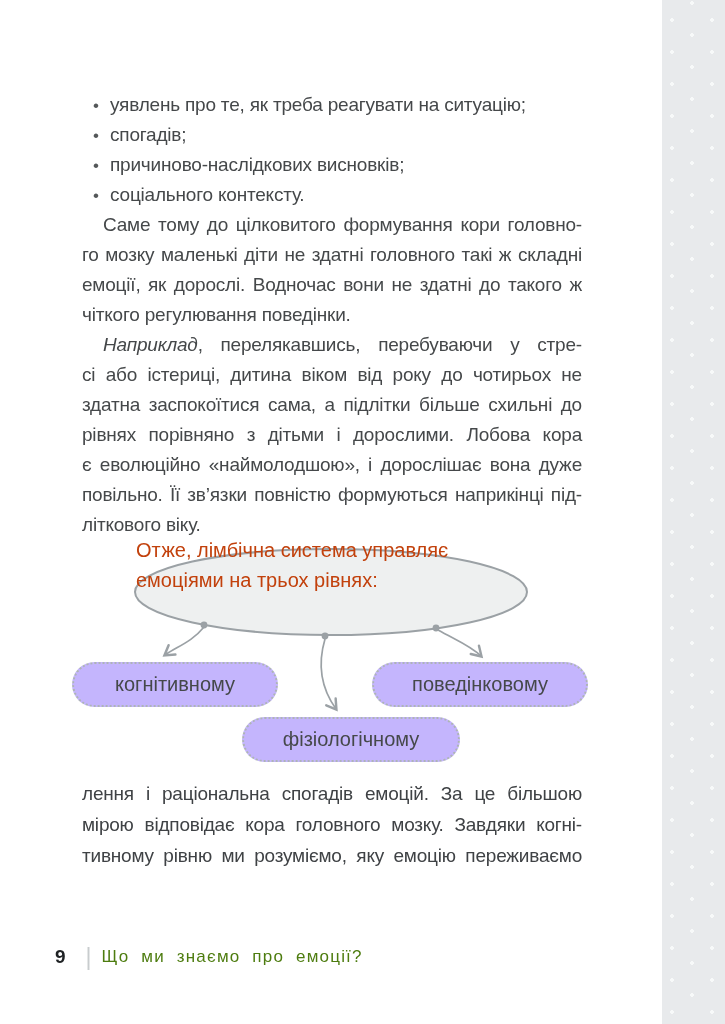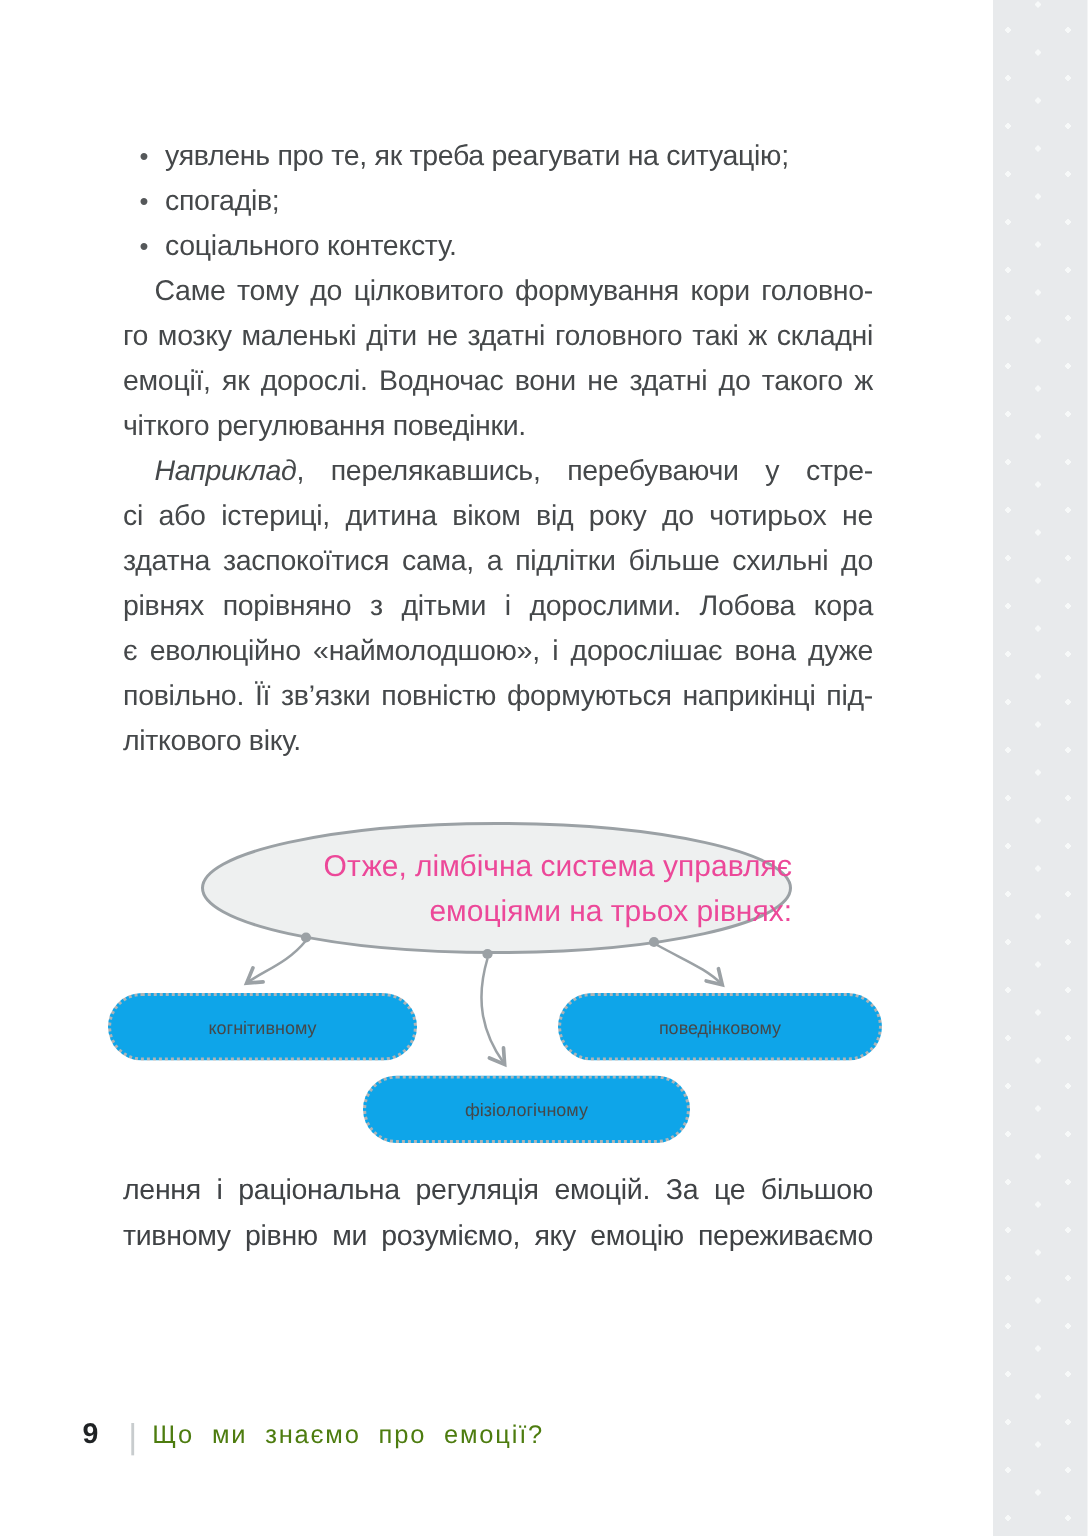--- a/index.html
+++ b/index.html
@@ -21,25 +21,25 @@
     font-size:19px;color:#45484a;letter-spacing:-0.2px;}
   .line{height:30px;line-height:30px;white-space:nowrap;overflow:visible;}
   .jl{text-align:justify;text-align-last:justify;white-space:normal;}
   .ind{text-indent:21px;}
   .bl{padding-left:11px;}
   .bm{display:inline-block;width:17px;font-size:17px;color:#55585a;}
   .ital{font-style:italic;margin-top:40px;}
 
   
   .diagram-svg{position:absolute;left:0;top:0;width:725px;height:1024px;pointer-events:none;}
-  .ellipse-text{position:absolute;left:136px;top:563px;width:392px;text-align:right;
-    font-size:20px;line-height:30px;color:#ec4899;}
+  .ellipse-text{position:absolute;left:136px;top:535px;width:392px;text-align:left;
+    font-size:20px;line-height:30px;color:#c2410c;}
   .dotbox{position:absolute;height:45px;border:2px dotted #aeb4b7;border-radius:23px;
     display:flex;align-items:center;justify-content:center;
-    font-size:12px;color:#45484a;background:#0ea5e9;box-sizing:border-box;}
+    font-size:20px;color:#45484a;background:#c4b5fd;box-sizing:border-box;}
   .box-left{left:72px;top:662px;width:206px;}
   .box-right{left:372px;top:662px;width:216px;}
   .box-bottom{left:242px;top:717px;width:218px;}
 
   
   .p3col{position:absolute;left:82px;top:778px;width:500px;
     font-size:19px;color:#3f4245;letter-spacing:-0.2px;}
   .p3col .line{height:31px;line-height:31px;}
   .p3m{display:inline-block;width:25px;margin-left:28px;font-weight:bold;font-size:19px;}
   .lead-bi{font-weight:bold;font-style:italic;letter-spacing:0;}
@@ -53,20 +53,21 @@
 </head>
 <body>
 
 <div class="page">
 
   <div class="sidebar"></div>
 
   <div class="textcol">
     <div class="line bl"><span class="bm">•</span><span>уявлень про те, як треба реагувати на ситуацію;</span></div>
     <div class="line bl"><span class="bm">•</span><span>спогадів;</span></div>
+    <div class="line bl"><span class="bm">•</span><span>причиново-наслідкових висновків;</span></div>
     <div class="line bl"><span class="bm">•</span><span>соціального контексту.</span></div>
 
     <div class="line jl ind">Саме тому до цілковитого формування кори головно-</div>
     <div class="line jl">го мозку маленькі діти не здатні головного такі ж складні</div>
     <div class="line jl">емоції, як дорослі. Водночас вони не здатні до такого ж</div>
     <div class="line">чіткого регулювання поведінки.</div>
 
     <div class="line jl ind"><span class="ital">Наприклад</span><span>, перелякавшись, перебуваючи у стре-</span></div>
     <div class="line jl">сі або істериці, дитина віком від року до чотирьох не</div>
     <div class="line jl">здатна заспокоїтися сама, а підлітки більше схильні до</div>
@@ -100,21 +101,22 @@
       <span>когнітивному</span>
     </div>
   <div class="dotbox box-right">
       <span>поведінковому</span>
     </div>
   <div class="dotbox box-bottom">
       <span>фізіологічному</span>
     </div>
 
   <div class="p3col">
-    <div class="line jl">лення і раціональна регуляція емоцій. За це більшою</div>
+    <div class="line jl">лення і раціональна спогадів емоцій. За це більшою</div>
+    <div class="line jl">мірою відповідає кора головного мозку. Завдяки когні-</div>
     <div class="line jl">тивному рівню ми розуміємо, яку емоцію переживаємо</div>
   </div>
 
   <div class="footer">
     <span class="pgnum">9</span>
     <span class="fdiv">|</span>
     <span class="ftitle" style="color: #4d7c0f;">Що ми знаємо про емоції?</span>
   </div>
 
 </div>

